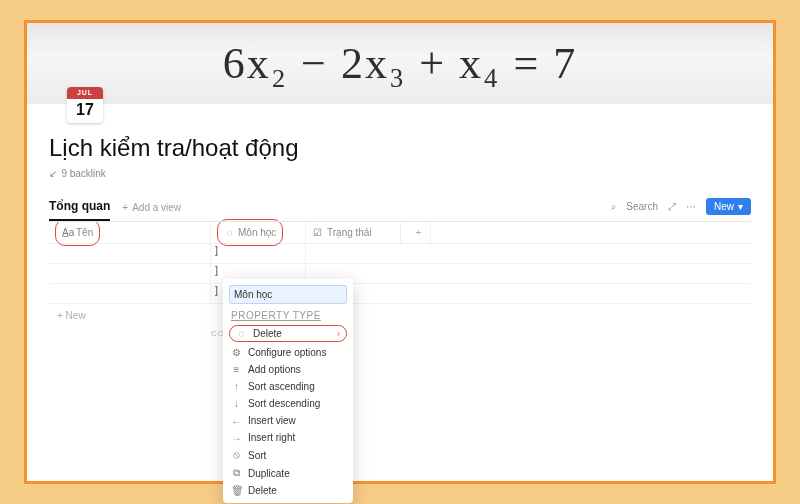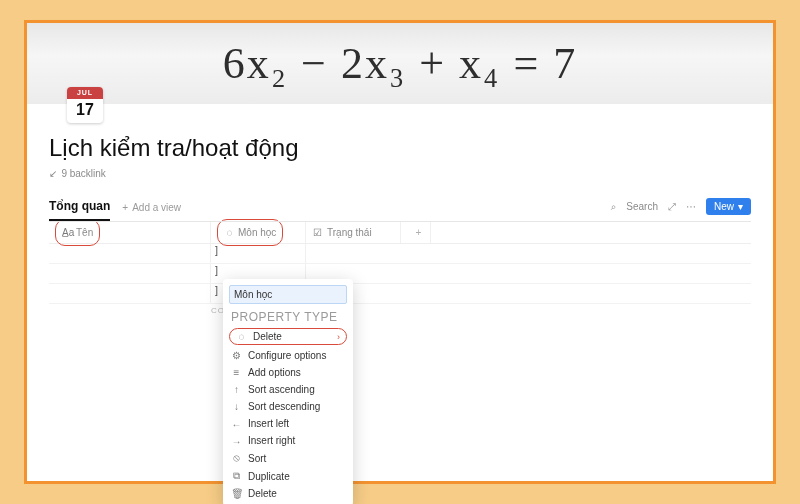--- a/index.html
+++ b/index.html
@@ -159,22 +159,23 @@
     margin:6px 6px 4px 6px;
     font-size:10px;
     padding:3px 4px;
     border:1px solid #bcd6f5;
     background:#eaf2fd;
     border-radius:2px;
     outline:none;
     color:#333;
   }
   .popover .sect {
-    font-size:12px; color:#9a9a9a; letter-spacing:0.5px;
+    font-size:10px; color:#9a9a9a; letter-spacing:0.5px;
     padding:2px 8px;
+    text-decoration:underline;
   }
   .popover .item {
     display:flex; align-items:center; gap:6px;
     padding:3px 8px;
     cursor:default;
   }
   .select-row {
     margin:2px 6px;
     border:1.5px solid #d94a3a;
     border-radius:9px;
@@ -249,20 +250,21 @@
       </div>
       <div class="row">
         <div class="rowcell1"></div>
           <div class="bracket">]</div>
       </div>
       <div class="row">
         <div class="rowcell1"></div>
           <div class="bracket">]</div>
       </div>
     </div>
+    <div class="newrow">+  New</div>
     <div class="count">COUNT</div>
   </div>
 
   <div class="popover">
     <input value="Môn học" style="">
     <div class="sect">PROPERTY TYPE</div>
     <div class="select-row">
       <span class="left">
         <span class="ico">◌</span>
         <span>Delete</span>
@@ -281,21 +283,21 @@
         <div class="item">
           <span class="ico">↑</span>
           <span>Sort ascending</span>
         </div>
         <div class="item">
           <span class="ico">↓</span>
           <span>Sort descending</span>
         </div>
         <div class="item">
           <span class="ico">←</span>
-          <span>Insert left</span>
+          <span>Insert view</span>
         </div>
         <div class="item">
           <span class="ico">→</span>
           <span>Insert right</span>
         </div>
         <div class="item">
           <span class="ico">⦸</span>
           <span>Sort</span>
         </div>
         <div class="item">

